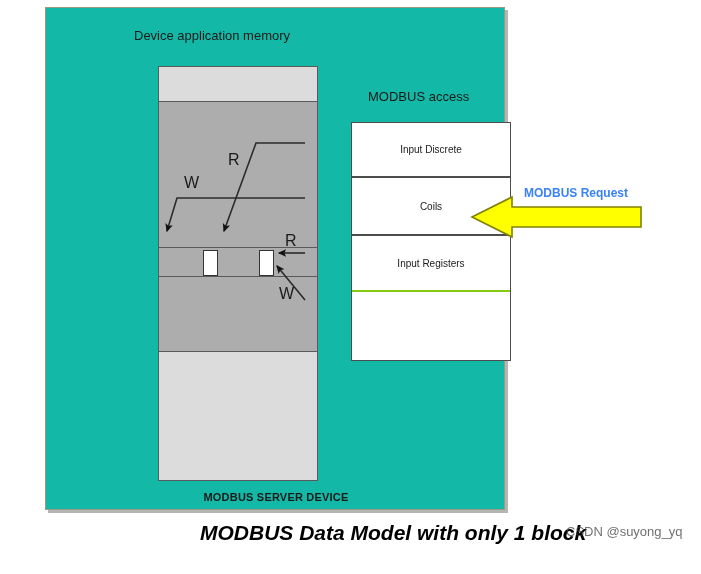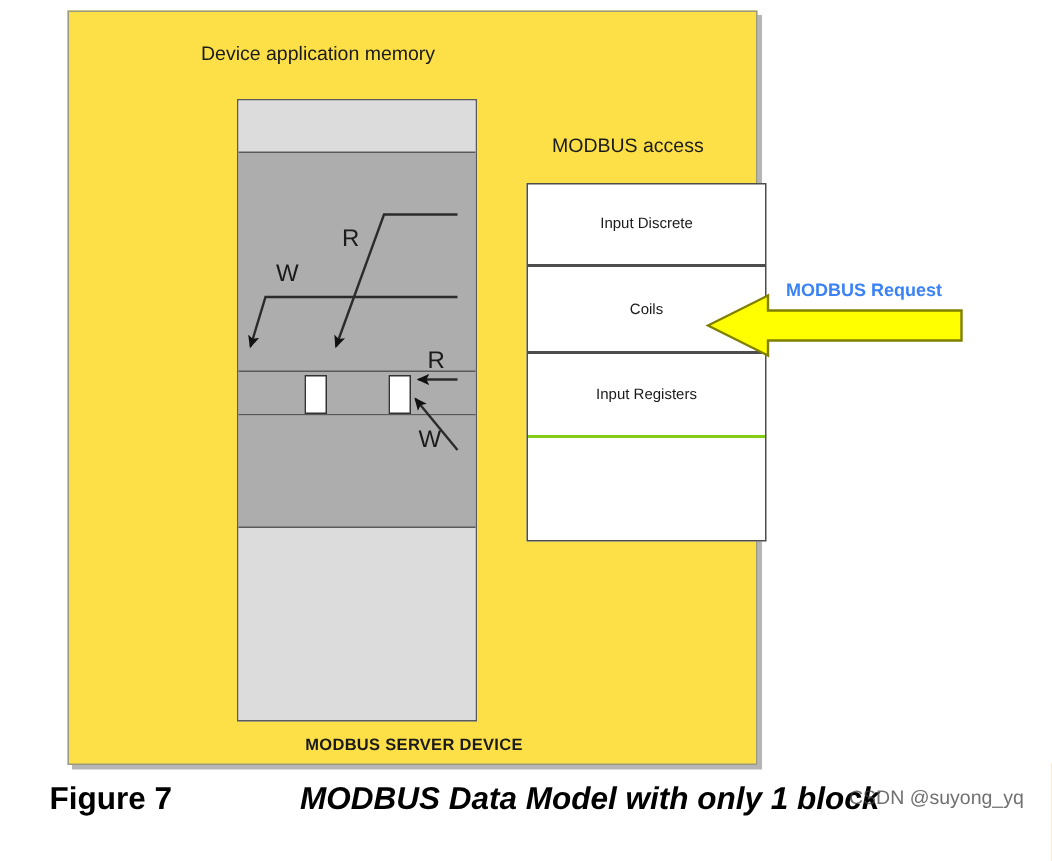--- a/index.html
+++ b/index.html
@@ -11,21 +11,21 @@
     overflow:hidden;
     -webkit-font-smoothing:antialiased;
   }
   #stage{position:absolute;left:0;top:0;width:701px;height:574px;}
 
   
   .device-panel{
     position:absolute;
     left:45px;top:7px;
     width:460px;height:503px;
-    background:#fde047;
+    background:#14b8a6;
     border:1px solid #9a9a80;
     box-shadow:3px 3px 0 0 rgba(120,120,120,0.55);
     box-sizing:border-box;
   }
   .panel-title{
     position:absolute;left:88px;top:20px;
     font-size:13px;color:#1a1a1a;
     white-space:nowrap;
   }
   .server-label{
@@ -186,19 +186,18 @@
   </svg>
 
   <div class="rw rw-w1">W</div>
   <div class="rw rw-r1">R</div>
   <div class="rw rw-r2">R</div>
   <div class="rw rw-w2">W</div>
 
   <div class="request-label">MODBUS Request</div>
 
   <div class="caption">
-    <div class="cap-fig">Figure 7</div>
     <div class="cap-title">MODBUS Data Model with only 1 block</div>
   </div>
 
   <div class="watermark">CSDN @suyong_yq</div>
 
 </div>
 
 </body></html>

